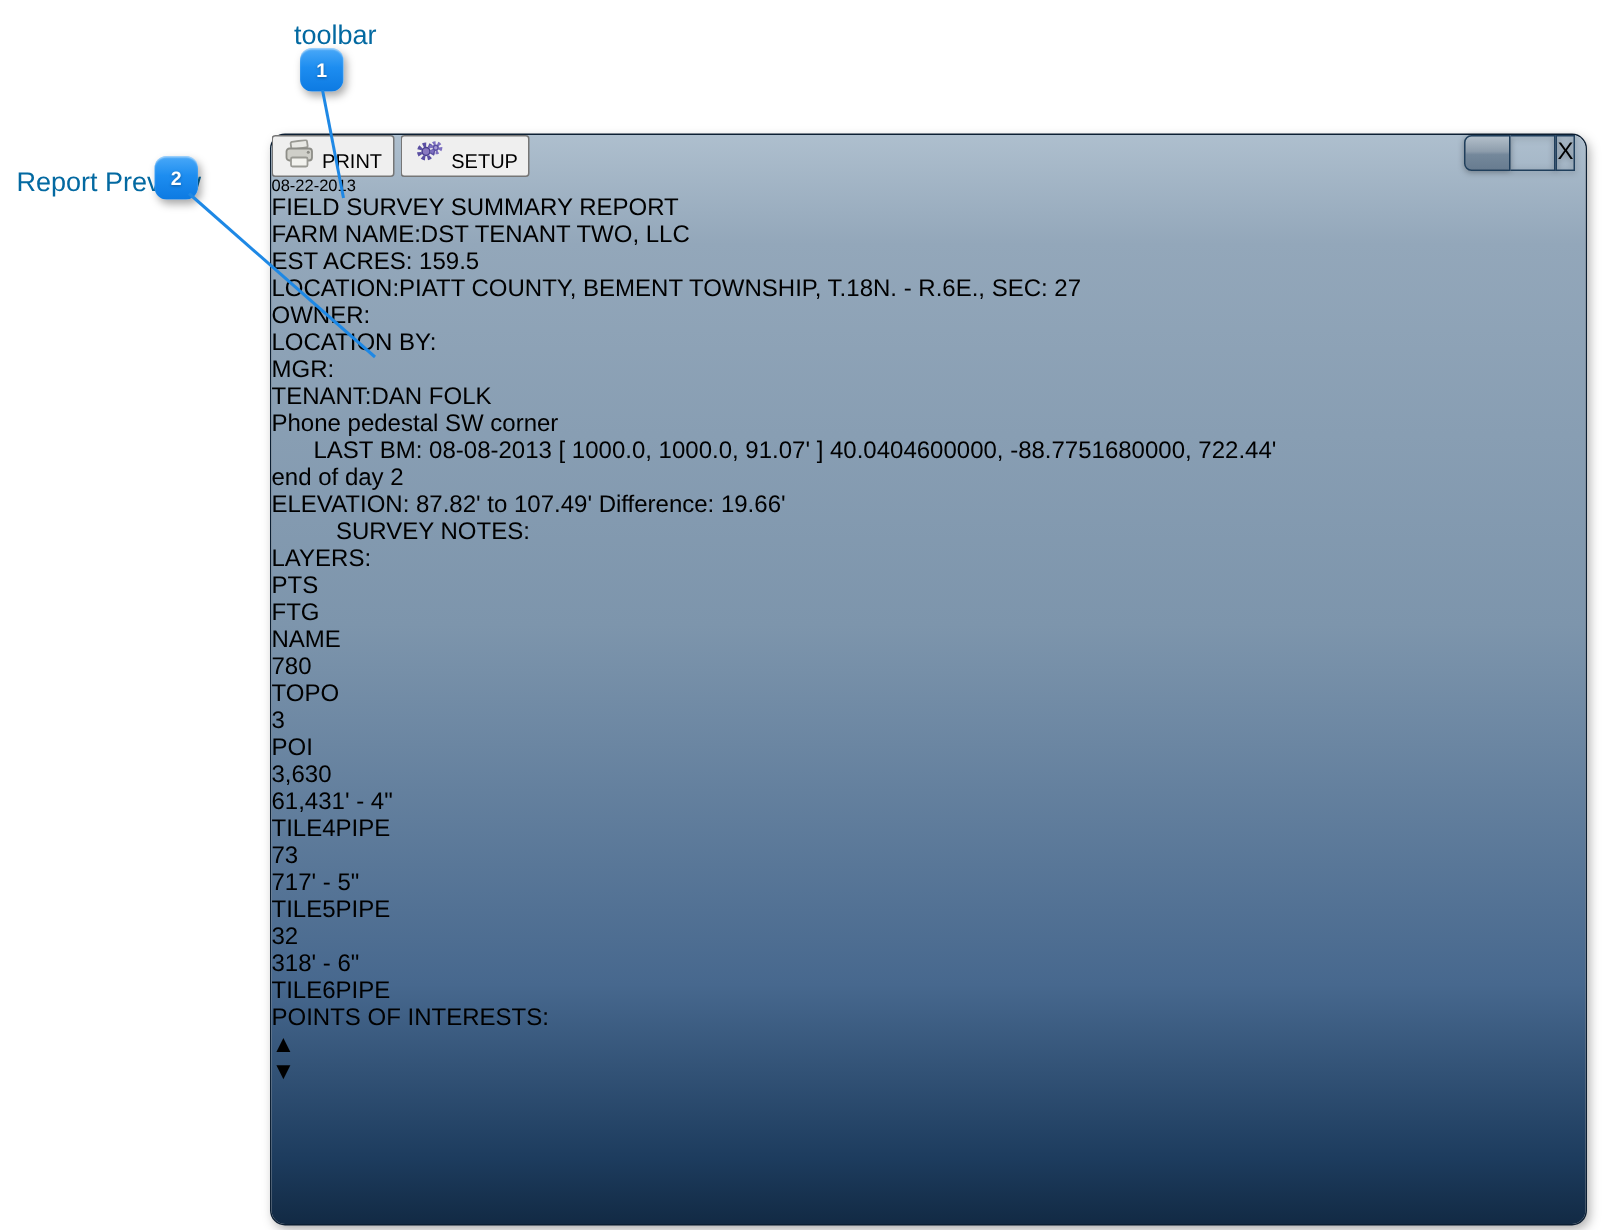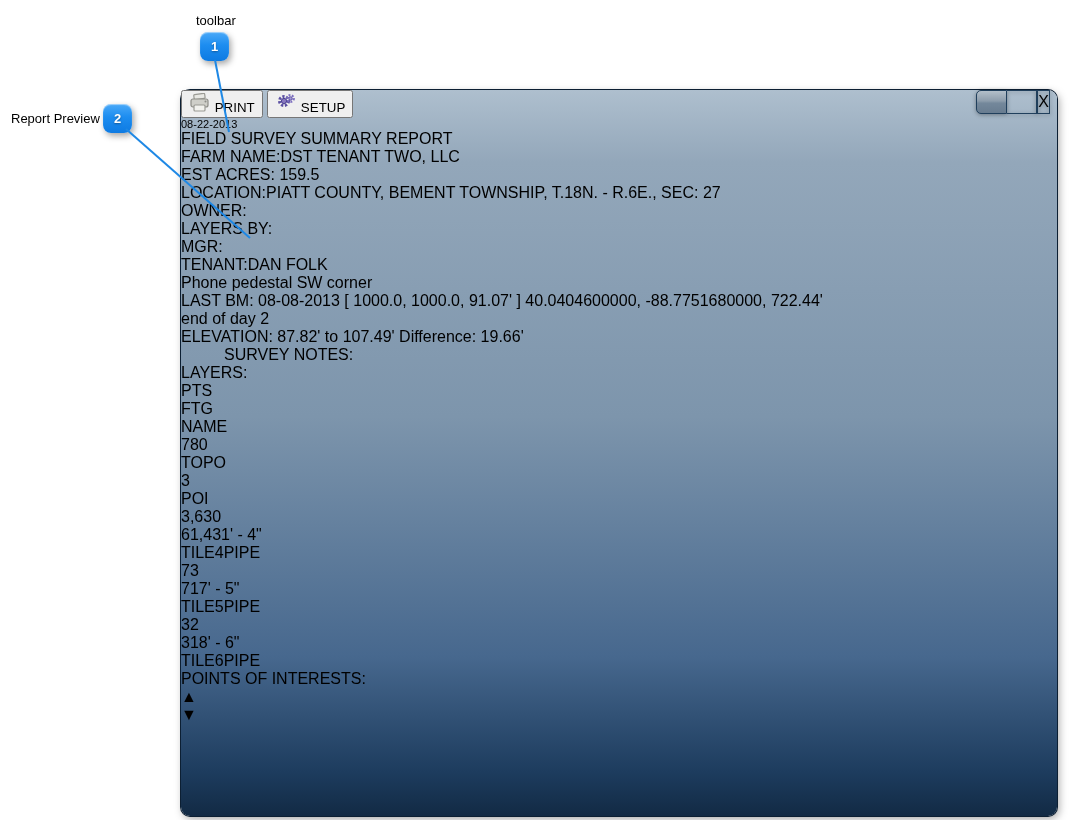--- a/index.html
+++ b/index.html
@@ -4,21 +4,21 @@
 <style>
   html,body{margin:0;padding:0;}
   body{
     width:1071px;height:820px;position:relative;overflow:hidden;
     background:#ffffff;
     font-family:"Liberation Sans", sans-serif;
     -webkit-font-smoothing:antialiased;
   }
 
   
-  .callout-label{position:absolute;font-size:13px;color:#000000;}
+  .callout-label{position:absolute;font-size:18px;color:#0369a1;}
   .callout-badge{
     position:absolute;width:29px;height:29px;border-radius:8px;
     background:linear-gradient(180deg,#4aa9f8 0%,#1d8df0 45%,#0d7ae2 100%);
     box-shadow:2px 3px 6px rgba(0,0,0,.35), inset 0 1px 1px rgba(255,255,255,.5);
     color:#fff;font-weight:bold;font-size:13px;
     display:flex;align-items:center;justify-content:center;
     text-shadow:0 1px 2px rgba(0,0,0,.35);
   }
   #annot-lines{position:absolute;left:0;top:0;width:1071px;height:820px;pointer-events:none;z-index:50;}
 
@@ -146,28 +146,28 @@
     <div class="preview">
       <div class="doc">
 
         <div class="line" style="top:36px;right:32px;font-size:11px;">08-22-2013</div>
         <div class="line doc-title" style="top:69px;left:0;">FIELD SURVEY SUMMARY REPORT</div>
 
         <div class="line" style="top:108px;left:77px;">FARM NAME:DST TENANT TWO, LLC</div>
         <div class="line" style="top:108px;left:559px;">EST ACRES: 159.5</div>
         <div class="line" style="top:139px;left:87px;">LOCATION:PIATT COUNTY, BEMENT TOWNSHIP, T.18N. - R.6E., SEC: 27</div>
         <div class="line" style="top:171px;left:104px;">OWNER:</div>
-        <div class="line" style="top:203px;left:62px;">LAYERS BY:</div>
+        <div class="line" style="top:203px;left:62px;">LOCATION BY:</div>
         <div class="line" style="top:219px;left:114px;">MGR:</div>
         <div class="line" style="top:251px;left:94px;">TENANT:DAN FOLK</div>
 
         <div class="hr" style="top:272px;"></div>
 
         <div class="line cond" style="top:296px;left:70px;">Phone pedestal SW corner</div>
-        <div class="line cond" style="top:332px;left:62px;">LAST BM: 08-08-2013 [ 1000.0, 1000.0, 91.07' ]  40.0404600000, -88.7751680000, 722.44'</div>
+        <div class="line cond" style="top:332px;left:62px;padding-left:28px;">LAST BM: 08-08-2013 [ 1000.0, 1000.0, 91.07' ]  40.0404600000, -88.7751680000, 722.44'</div>
         <div class="line cond" style="top:347px;left:70px;">end of day 2</div>
 
         <div class="line cond b" style="top:379px;left:62px;">ELEVATION: 87.82'  to  107.49'     Difference: 19.66'</div>
 
         <div class="hr" style="top:401px;"></div>
 
         <div class="uheading" style="top:410px;padding-left:43px;">SURVEY NOTES:</div>
         <div class="uheading" style="top:442px;">LAYERS:</div>
 
         <div class="tcell" style="top:475px;left:66px;">PTS</div>

